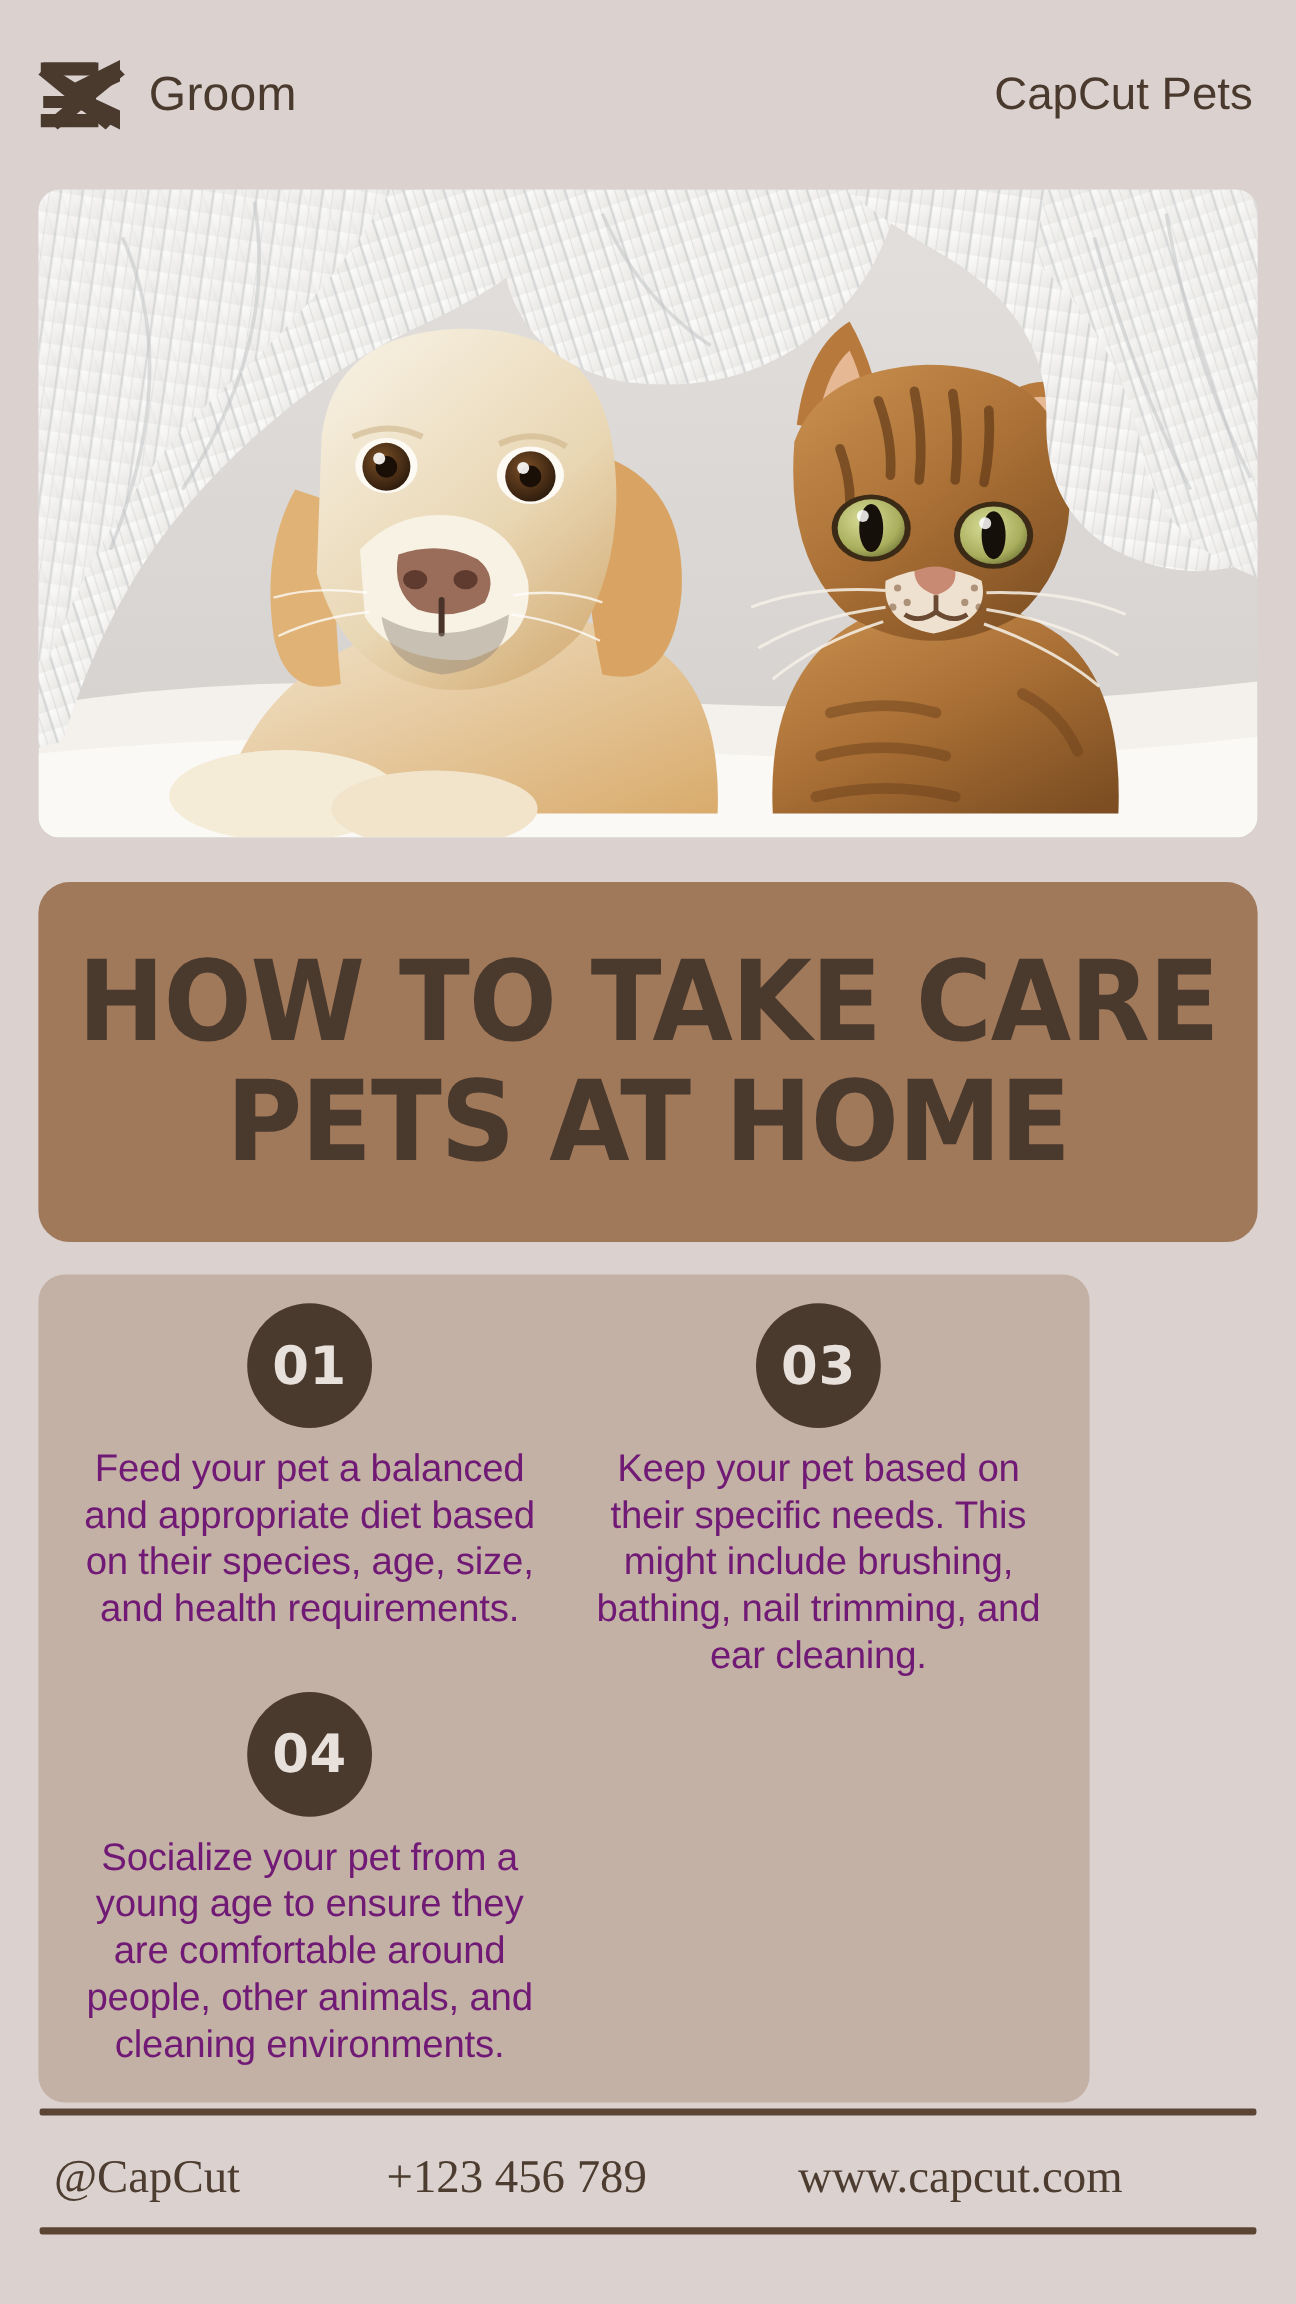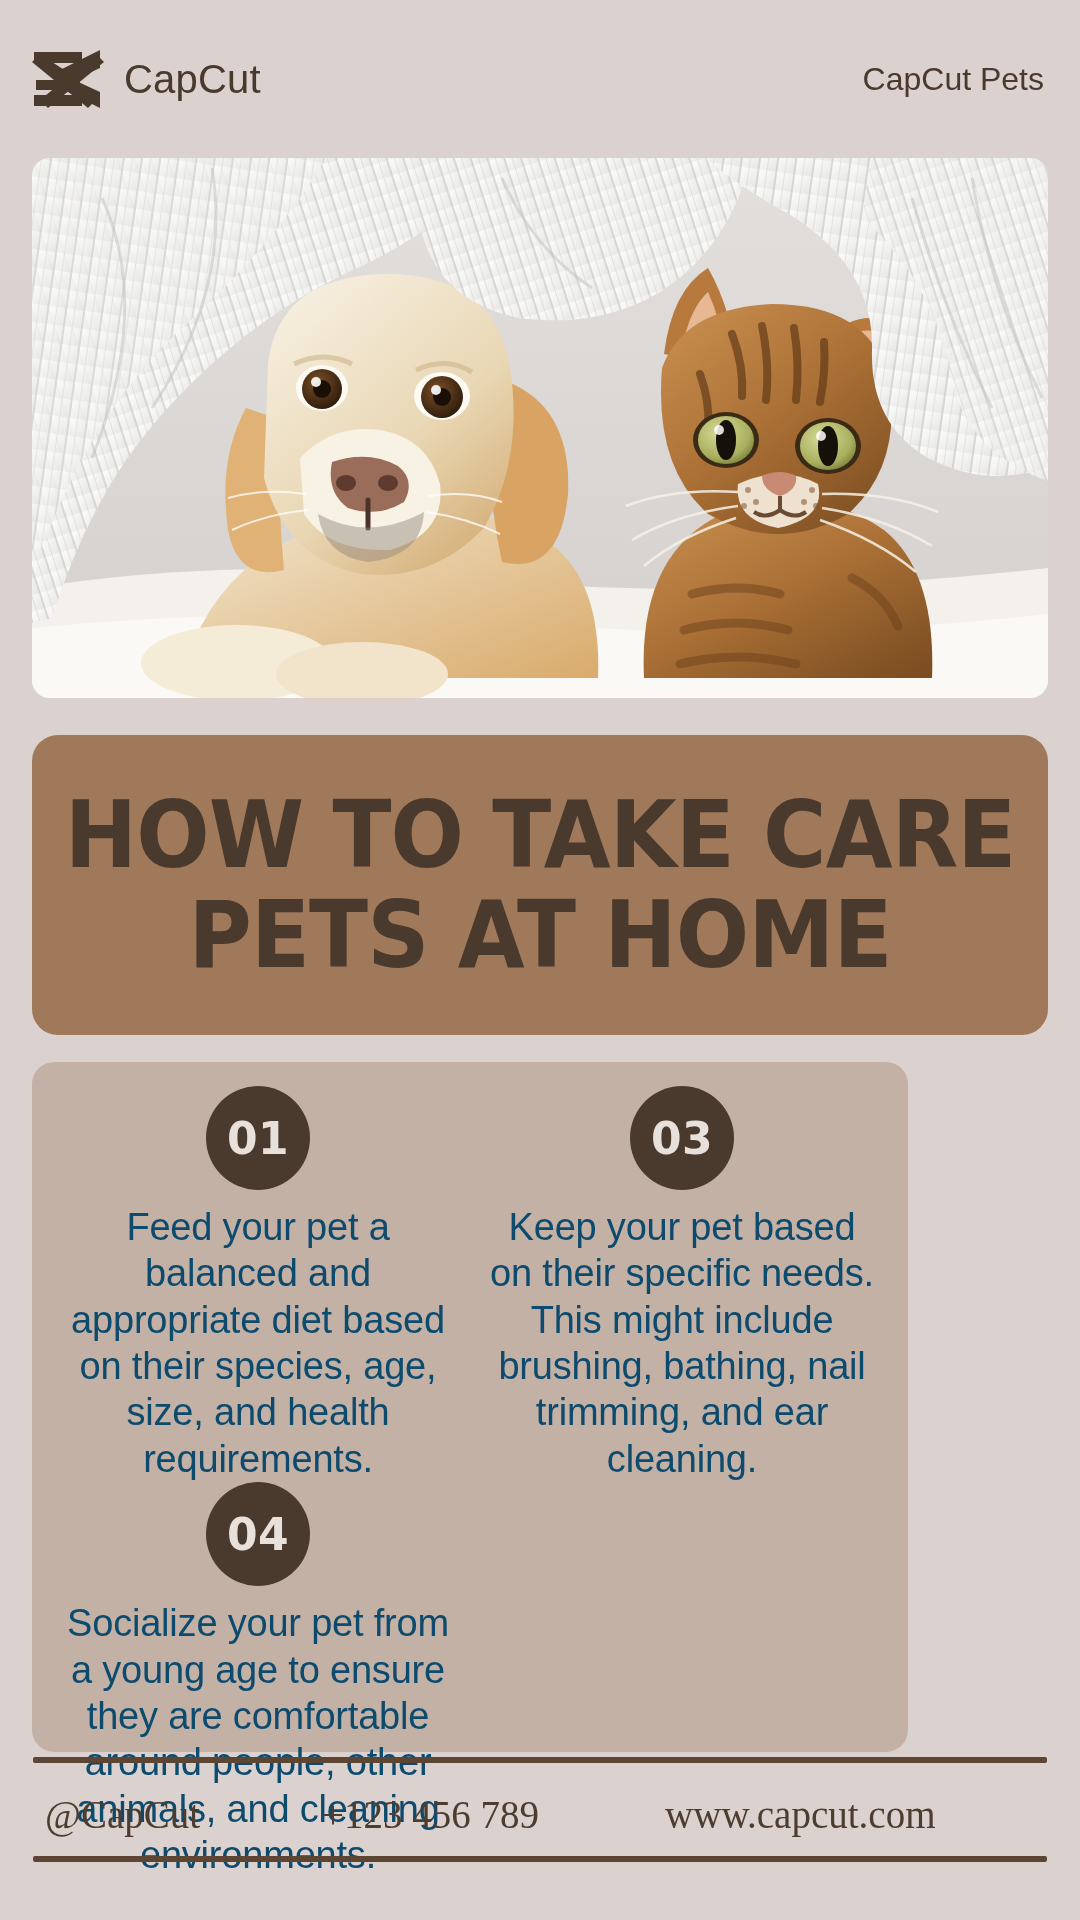--- a/index.html
+++ b/index.html
@@ -40,21 +40,21 @@
     height: 62px;
     display: block;
   }
   .brand-name {
     font-size: 40px;
     color: #4a3a2e;
     letter-spacing: 0.2px;
     line-height: 1;
   }
   .header-right {
-    font-size: 32px;
+    font-size: 38px;
     color: #4a3a2e;
     line-height: 1;
   }
 
   
   .photo {
     position: absolute;
     left: 32px;
     top: 158px;
     width: 1016px;
@@ -125,23 +125,23 @@
     align-items: center;
     justify-content: center;
     font-family: "DejaVu Sans", sans-serif;
     font-weight: 700;
     font-size: 44px;
     letter-spacing: 0.5px;
     flex: 0 0 auto;
   }
   .tip-text {
     margin-top: 14px;
-    font-size: 38px;
+    font-size: 32px;
     line-height: 1.22;
-    color: #0c4a6e;
+    color: #701a75;
     text-align: center;
     letter-spacing: -0.2px;
   }
 
   
   .rule {
     position: absolute;
     left: 33px;
     width: 1014px;
     height: 6px;
@@ -182,21 +182,21 @@
       <span class="logo-mark">
         <svg viewBox="0 0 76 62" xmlns="http://www.w3.org/2000/svg" aria-hidden="true">
           <path d="M6 4 H50 V14 H22 L50 32 V42 H6 V32 H34 L6 14 Z" fill="#4a3a2e"></path>
           <path d="M70 2 L70 20 L44 32 L70 44 L70 60 L26 38 L26 24 Z" fill="#4a3a2e"></path>
           <path d="M4 4 H52 V15 H4 Z" fill="#4a3a2e"></path>
           <path d="M4 47 H52 V58 H4 Z" fill="#4a3a2e"></path>
           <path d="M10 6 L66 52 L58 60 L2 14 Z" fill="#4a3a2e"></path>
           <path d="M66 6 L10 52 L18 60 L74 14 Z" fill="#4a3a2e"></path>
         </svg>
       </span>
-      <span class="brand-name">CapCut</span>
+      <span class="brand-name">Groom</span>
     </div>
     <div class="header-right">CapCut Pets</div>
   </div>
 
   <div class="photo">
     <svg viewBox="0 0 1016 540" xmlns="http://www.w3.org/2000/svg" preserveAspectRatio="xMidYMid slice" aria-hidden="true">
       <defs>
         <linearGradient id="bgWall" x1="0" y1="0" x2="0" y2="1">
           <stop offset="0" stop-color="#e2dfdd"></stop>
           <stop offset="1" stop-color="#d4d0cd"></stop>

